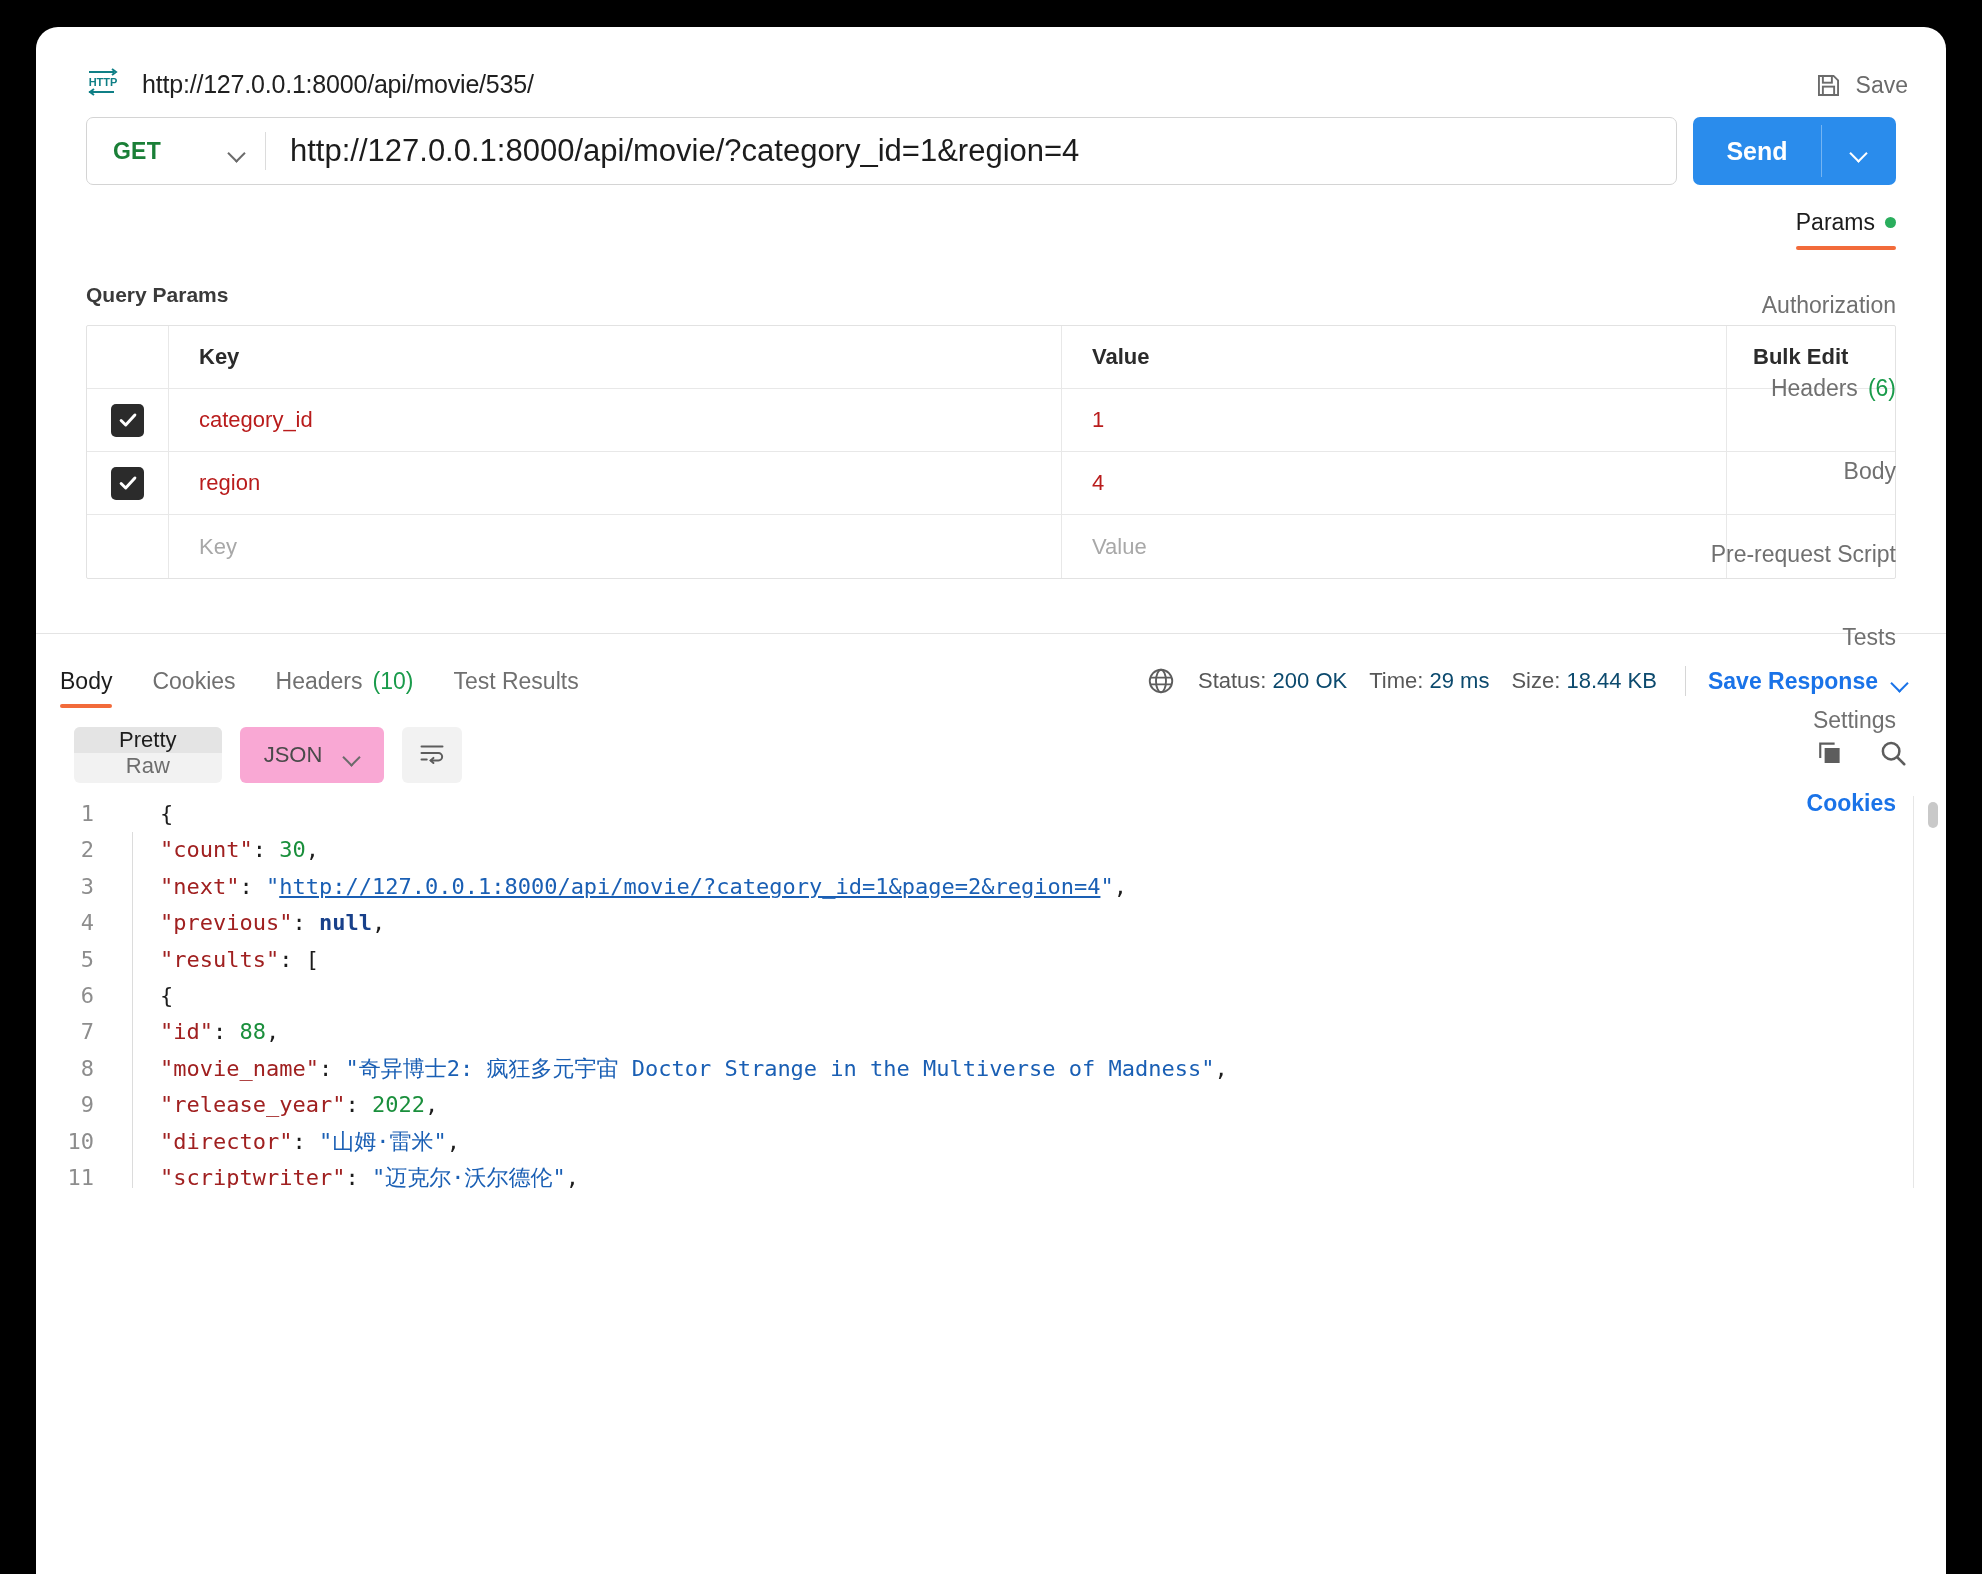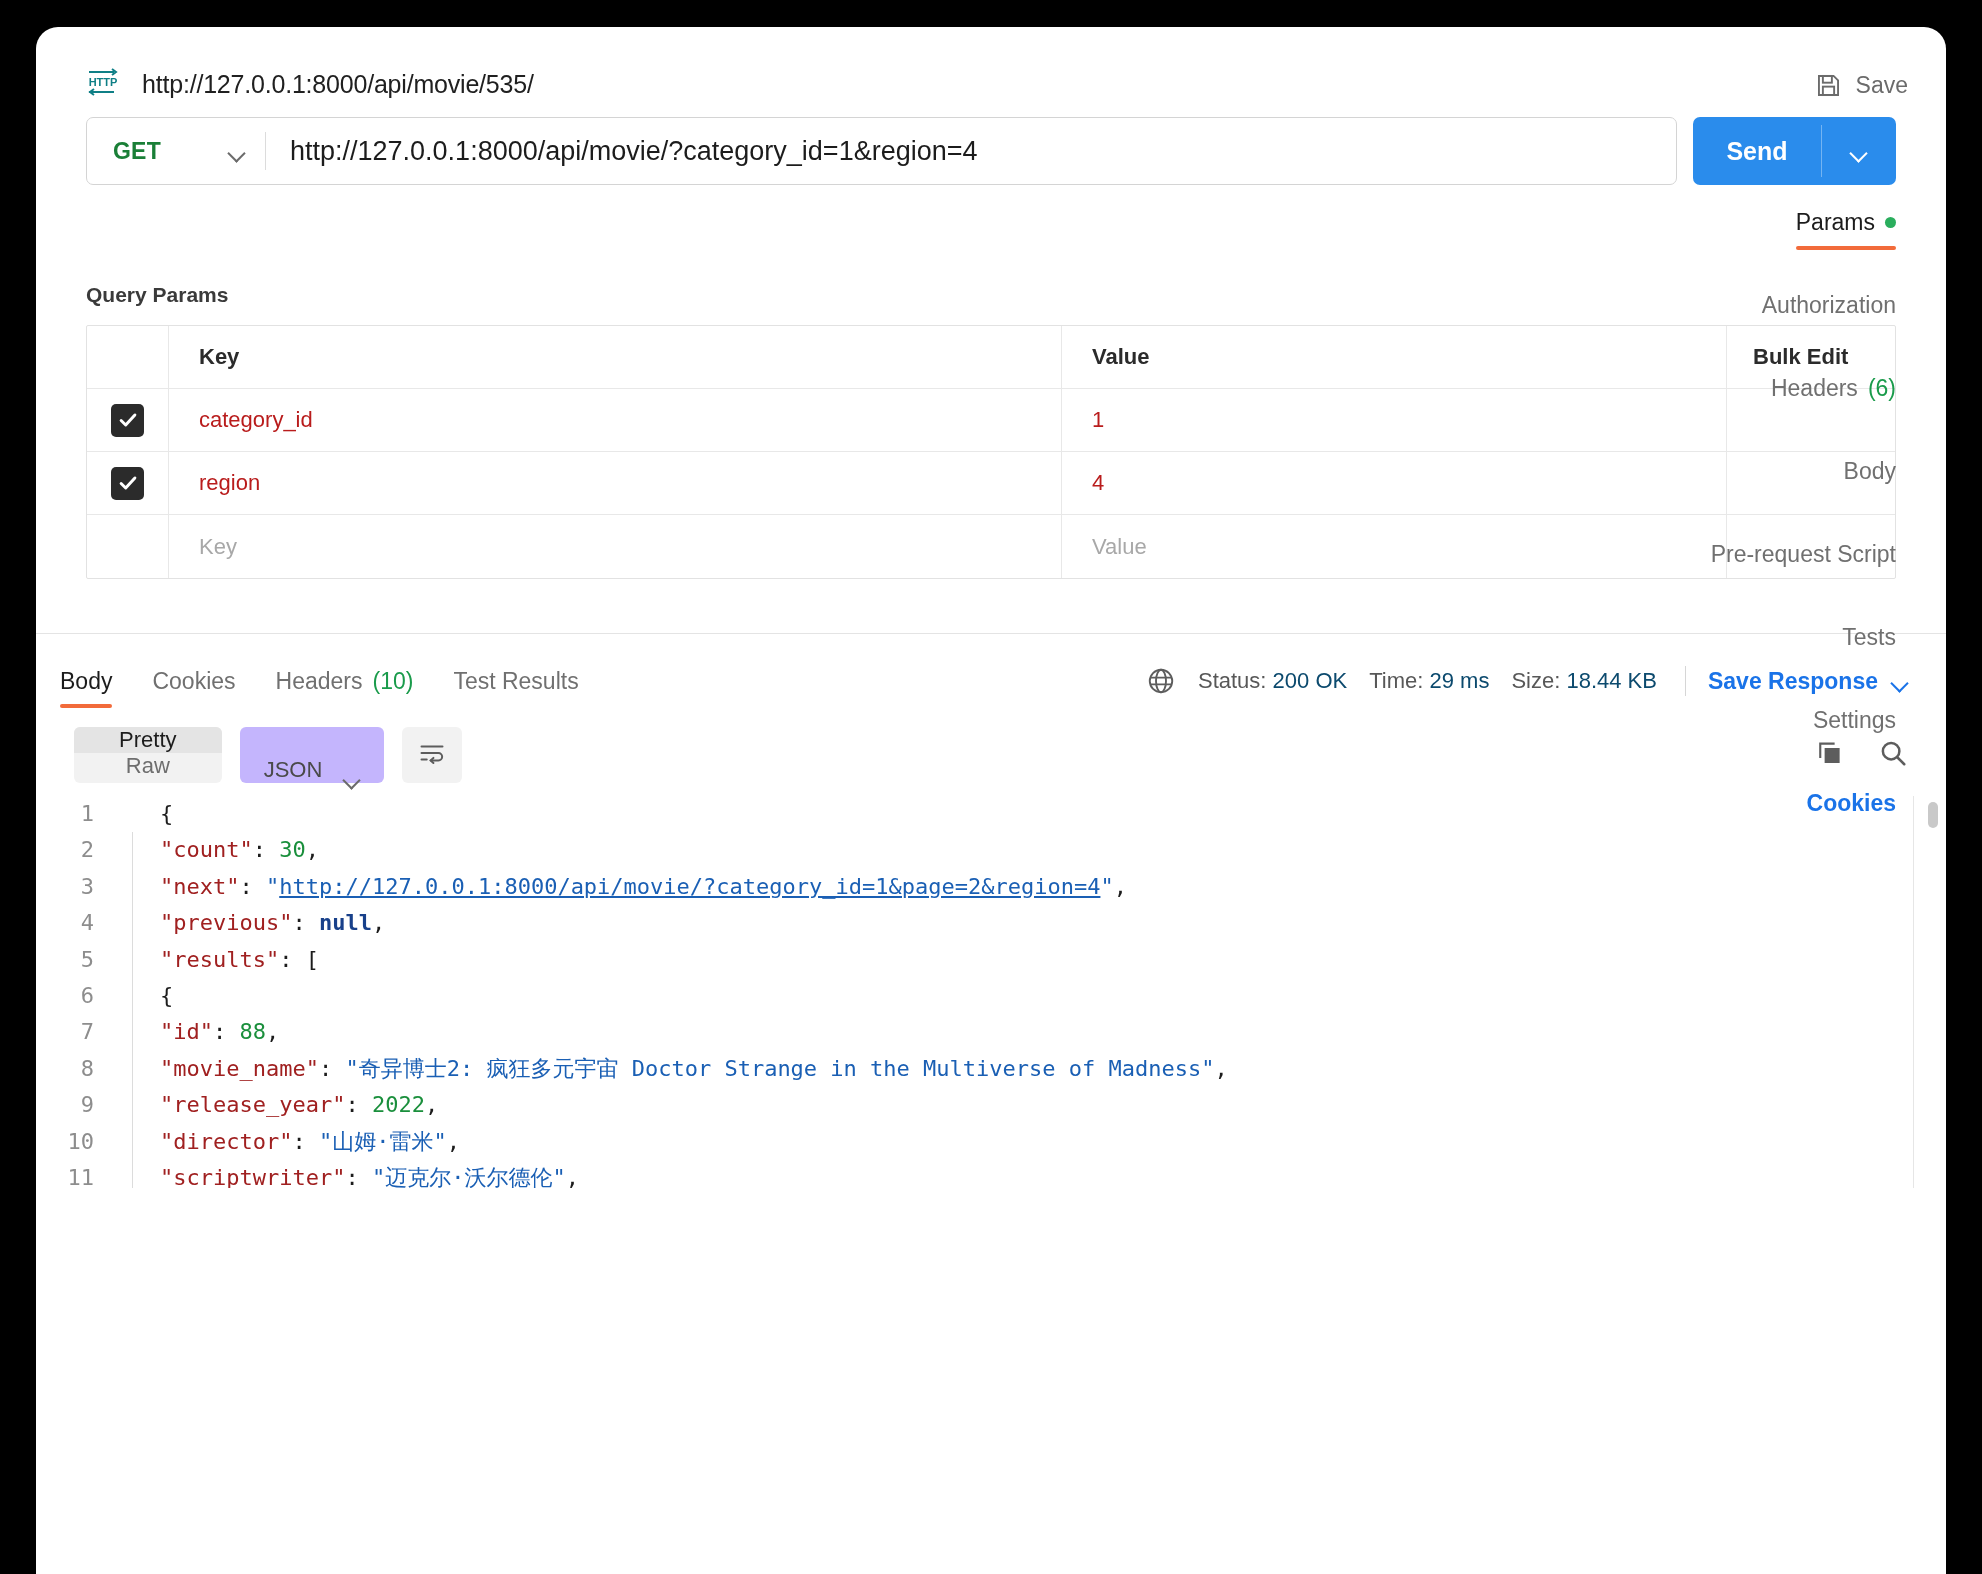--- a/index.html
+++ b/index.html
@@ -76,21 +76,21 @@
     content:""; position:absolute; left:1px; top:0;
     width: 11px; height: 11px;
     border-right: 2px solid #6b6b6b; border-bottom: 2px solid #6b6b6b;
     transform: rotate(45deg); transform-origin: center;
   }
   .url-sep { width: 1px; background: #dcdcdc; margin: 14px 0; }
   .url-input {
     flex: 1;
     display: flex; align-items: center;
     padding: 0 24px;
-    font-size: 27px;
+    font-size: 31px;
     color: #1c1c1c;
     white-space: nowrap; overflow: hidden;
     cursor: text;
   }
   .send-wrap {
     display: flex;
     margin-left: 16px;
     border-radius: 7px;
     overflow: hidden;
     background: #2a8cec;
@@ -211,23 +211,23 @@
     background: #f2f2f2; border-radius: 6px;
     height: 56px; overflow: hidden; flex-direction: column;
   }
   .seg {
     display: flex; align-items: center; justify-content: center;
     padding: 0 30px;
     font-size: 22px; color: #6e6e6e; cursor: pointer;
   }
   .seg.active { background: #e4e4e4; color: #1c1c1c; }
   .jsonsel {
-    display: flex; align-items: flex-end; gap: 22px;
+    display: flex; align-items: center; gap: 22px;
     margin-left: 18px;
-    background: #c4b5fd; border-radius: 6px;
+    background: #f9a8d4; border-radius: 6px;
     height: 56px; padding: 0 24px;
     font-size: 22px; color: #4a4a4a;
     cursor: pointer;
   }
   .wrapbtn {
     margin-left: 18px;
     width: 60px; height: 56px;
     background: #f2f2f2; border-radius: 6px;
     display:flex; align-items:center; justify-content:center;
     cursor: pointer;

